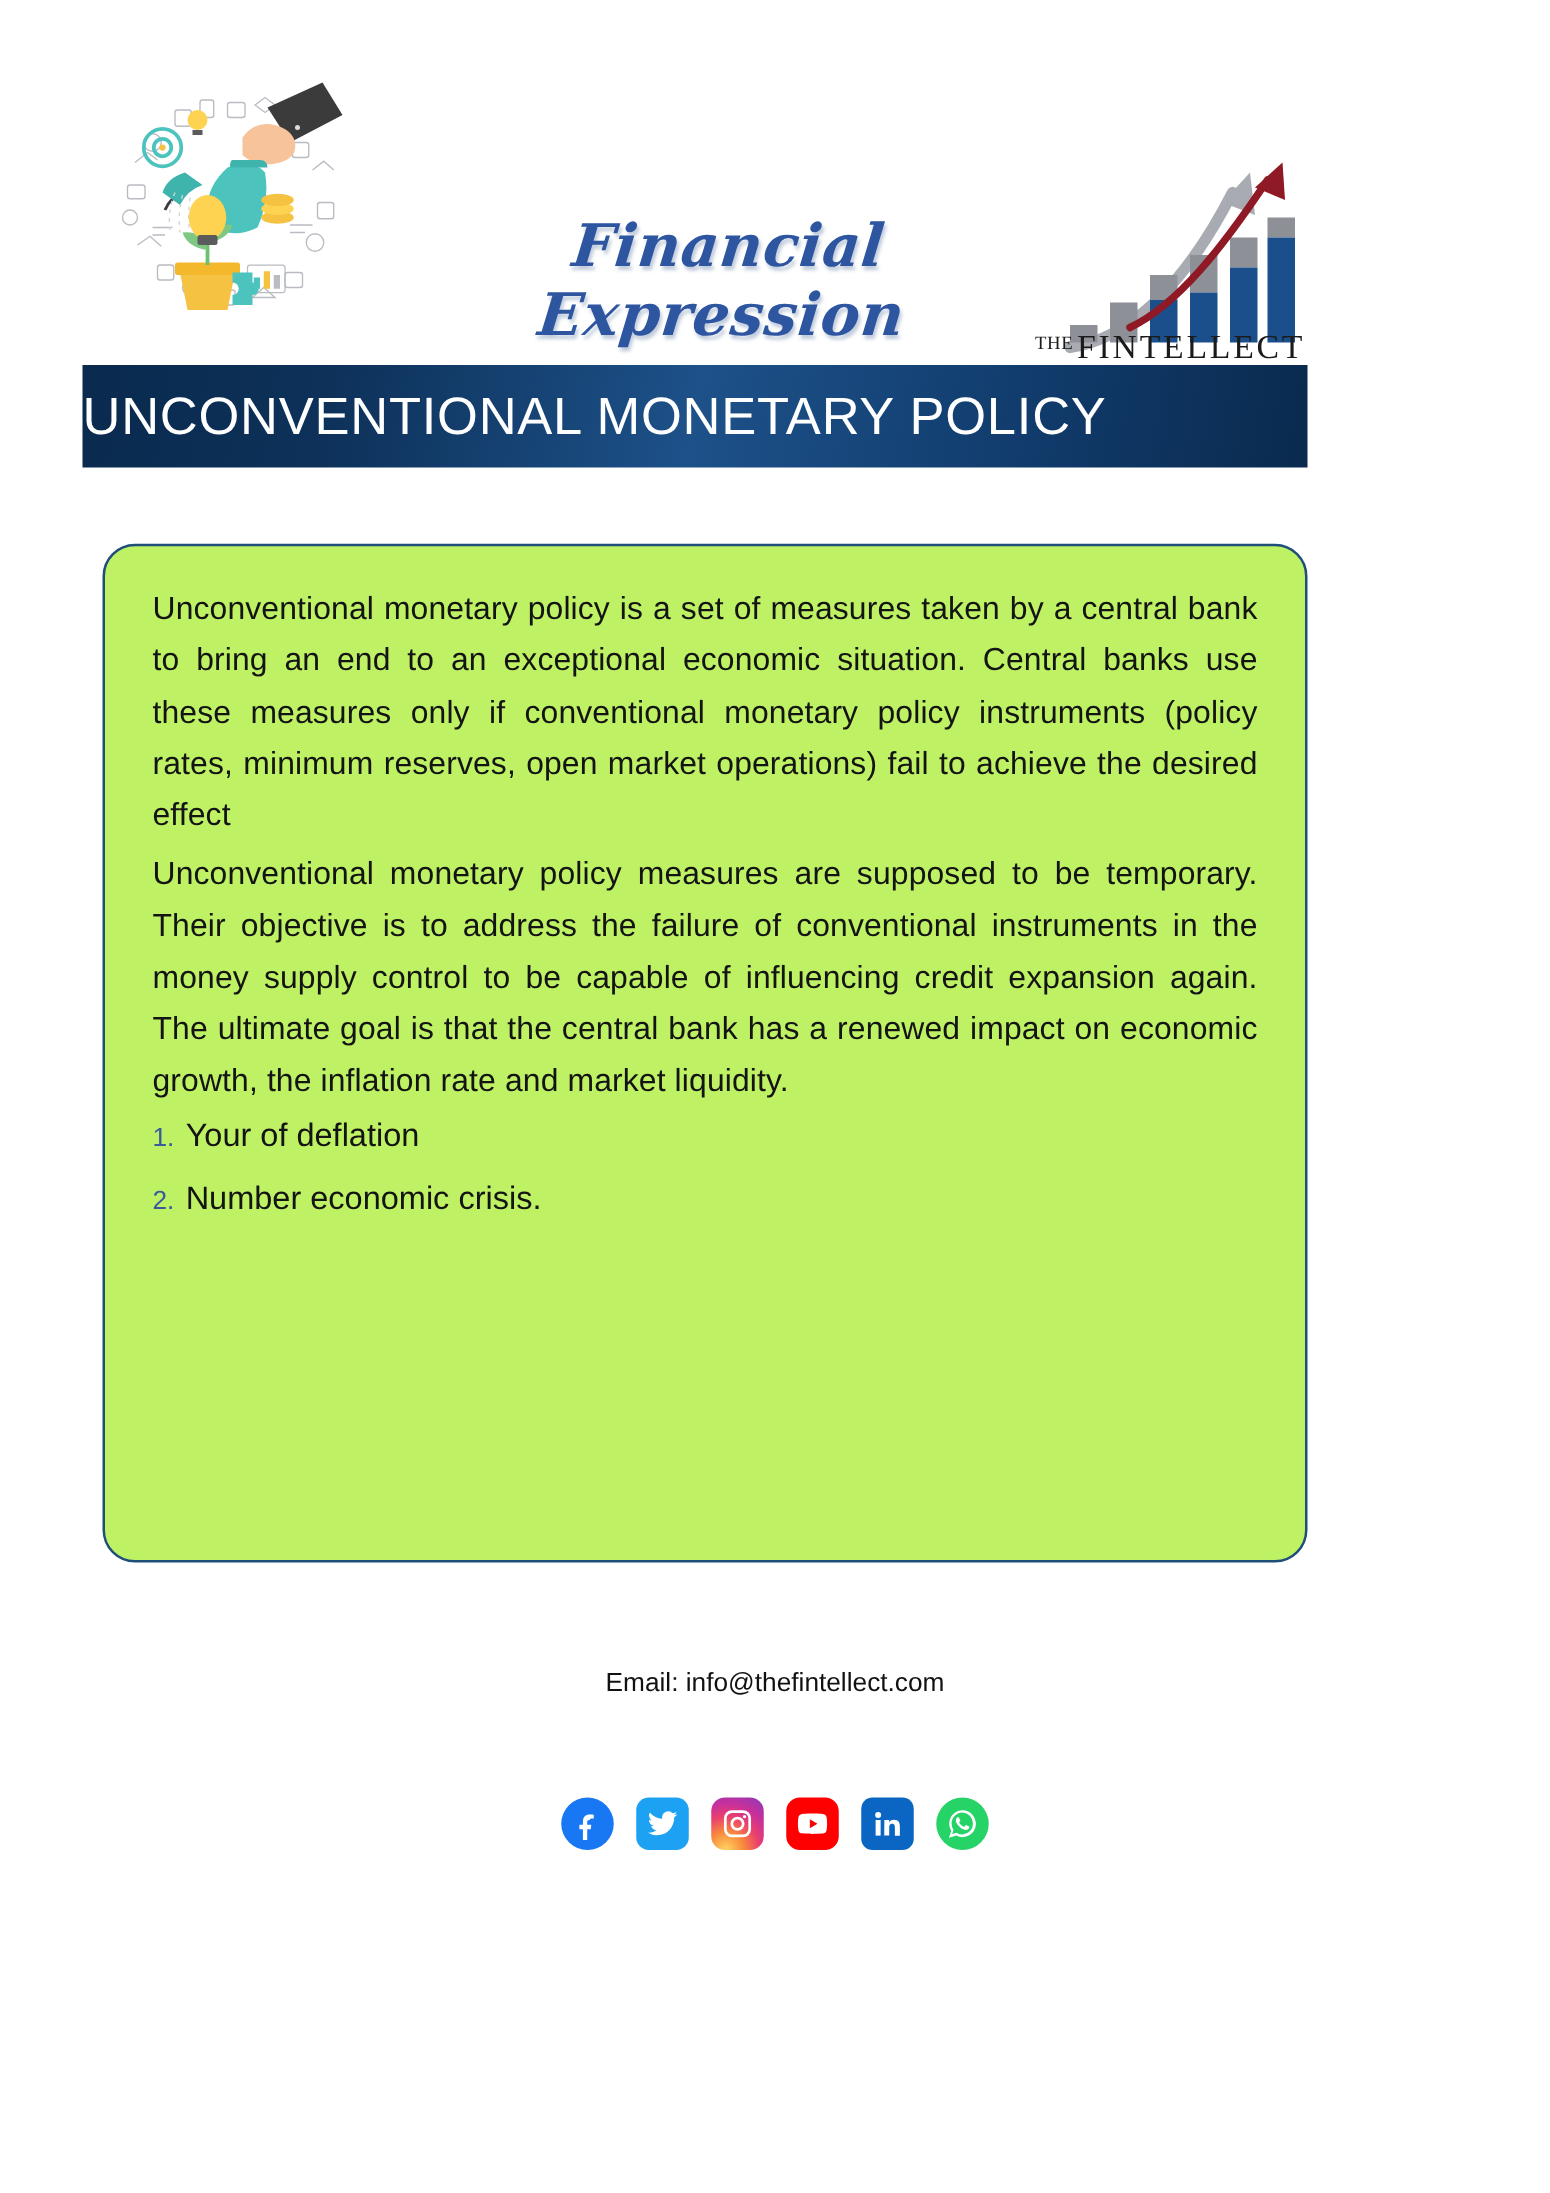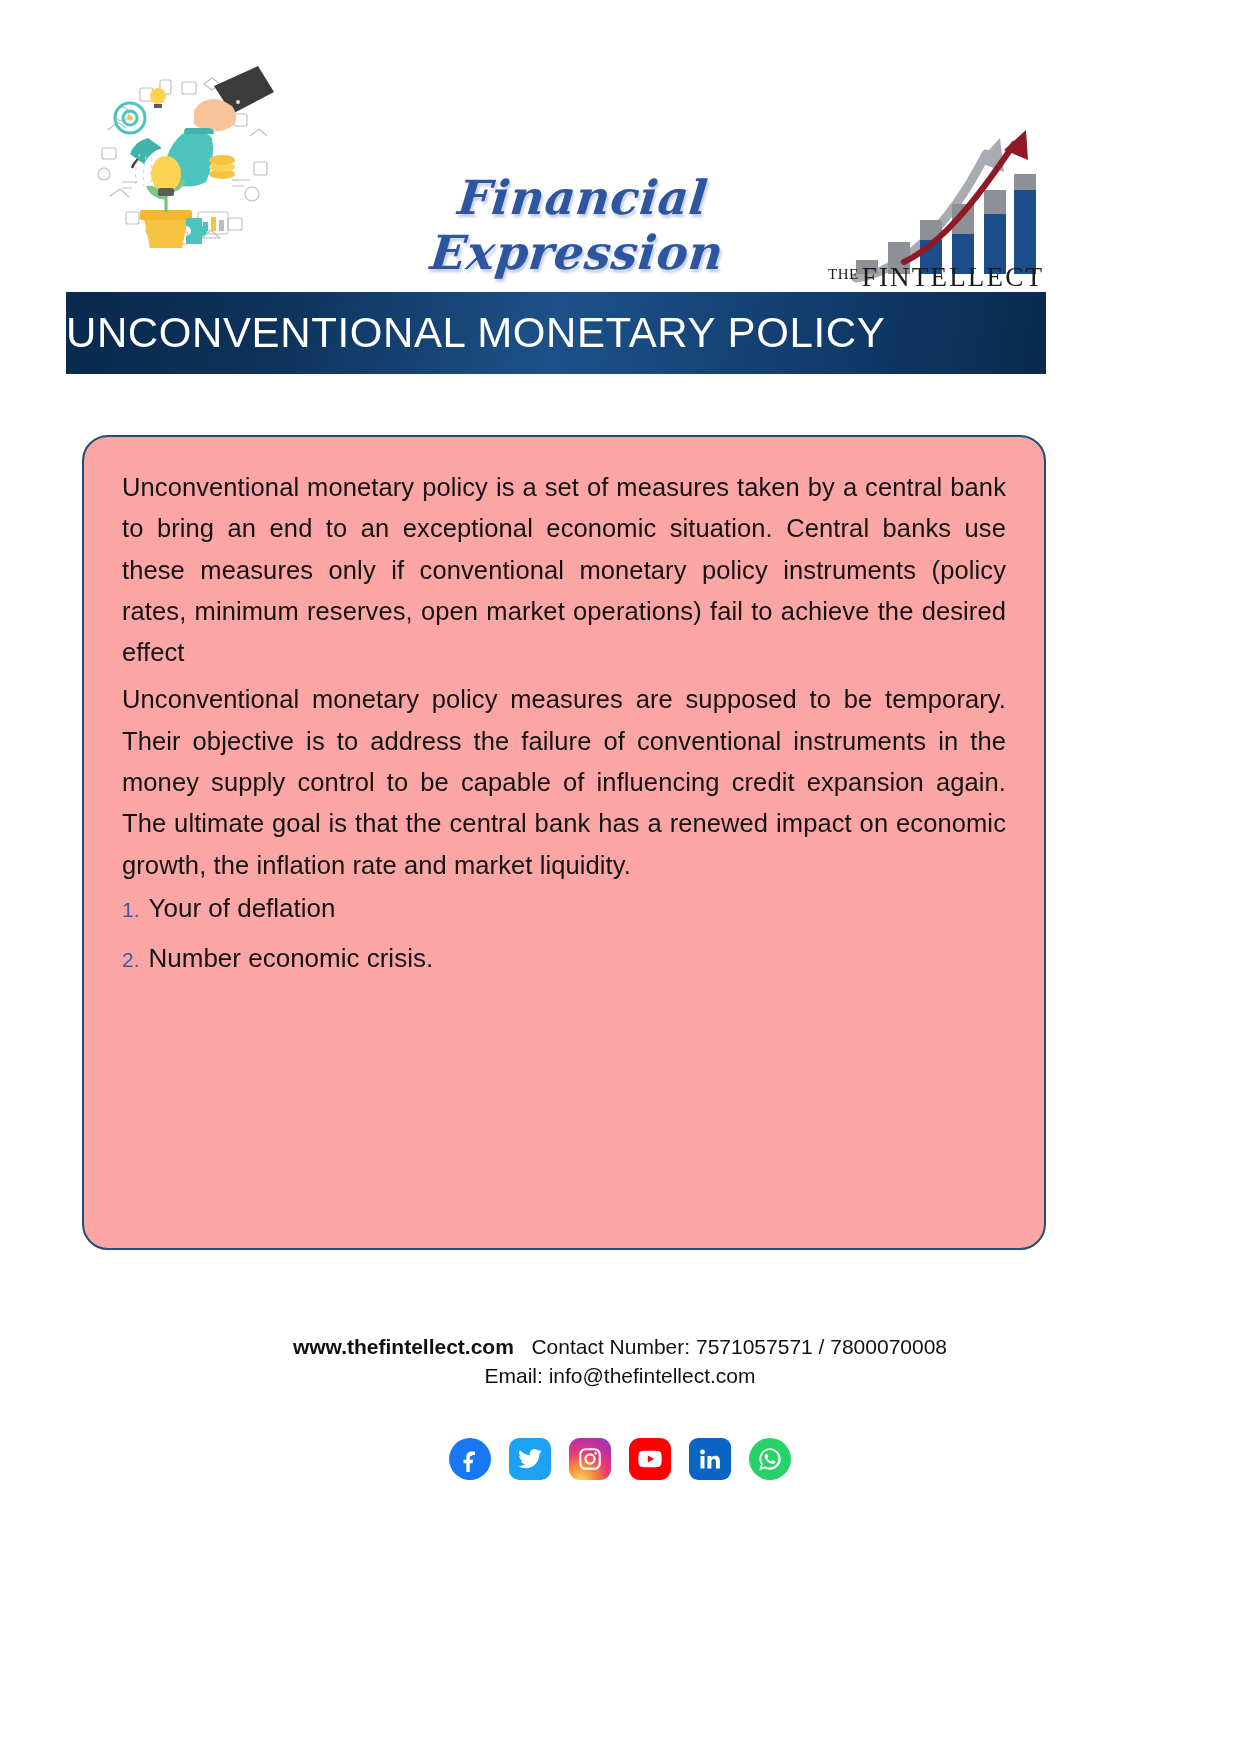--- a/index.html
+++ b/index.html
@@ -121,21 +121,21 @@
   
   .content-box {
     position: absolute;
     left: 82px;
     top: 435px;
     width: 964px;
     height: 815px;
     box-sizing: border-box;
     border: 2.5px solid #1f4e79;
     border-radius: 26px;
-    background: #fca5a5;
+    background: #bef264;
     padding: 30px 38px 20px 38px;
   }
 
   .para {
     font-size: 25.5px;
     line-height: 1.62;
     color: #141414;
     text-align: justify;
     margin: 0 0 6px 0;
     letter-spacing: 0.1px;
@@ -355,23 +355,20 @@
         <span>Your of deflation</span>
       </li>
       <li>
         <span class="num">2.</span>
         <span>Number economic crisis.</span>
       </li>
     </ul>
   </div>
 
   <div class="footer">
-    <div class="footer-line1">
-      <span class="bold">www.thefintellect.com</span>&nbsp;&nbsp;&nbsp;<span>Contact Number: 7571057571 / 7800070008</span>
-    </div>
     <div class="footer-line2">Email: info@thefintellect.com</div>
   </div>
 
   <div class="social-row">
 
     <div class="social sc-facebook">
       <svg width="26" height="26" viewBox="0 0 24 24" fill="#ffffff">
         <path d="M14.5 8.2h2.1V5.3c-.4-.05-1.6-.17-3-.17-2.97 0-5 1.87-5 5.3v2.3H6v3.3h2.6V24h3.2v-8h2.6l.4-3.3h-3V10.8c0-1 .27-1.6 1.7-1.6z"></path>
       </svg>
     </div>

